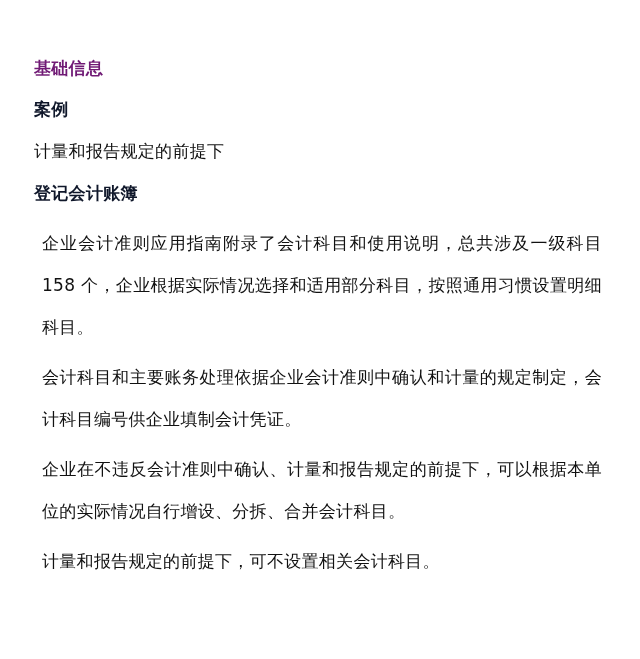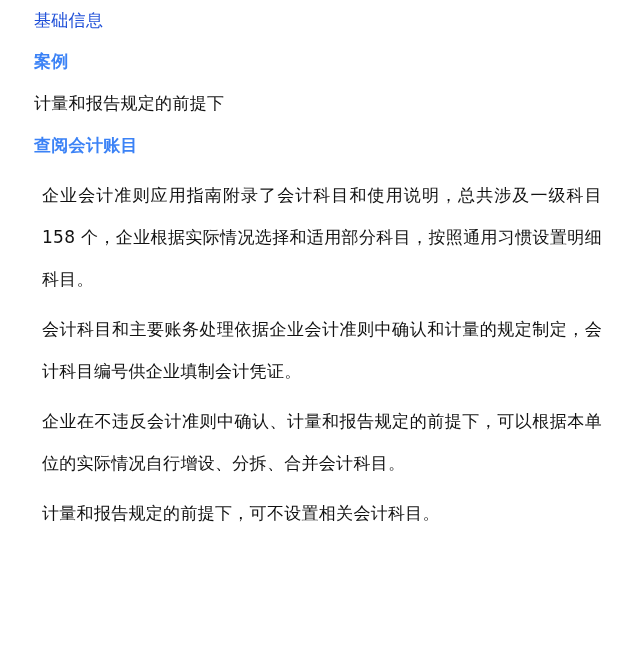--- a/index.html
+++ b/index.html
@@ -20,43 +20,44 @@
       width: 560px;
     }
     .line {
       font-size: 17px;
       line-height: 42px;
       height: 42px;
       white-space: nowrap;
       letter-spacing: 0.3px;
     }
     .title {
-      font-weight: normal;
-      color: #1d4ed8;
+      font-weight: bold;
+      color: #701a75;
       line-height: 40px;
       height: 40px;
+      margin-top: 48px;
     }
     .red {
-      color: #3b82f6;
+      color: #0f172a;
       font-weight: bold;
     }
     .para {
       font-size: 17px;
       line-height: 42px;
       width: 560px;
       margin: 8px;
       text-align: justify;
       letter-spacing: 0.3px;
     }
   </style>
 </head>
 <body>
 
 <div class="doc">
   <div class="line title">基础信息</div>
   <div class="line red">案例</div>
   <div class="line">计量和报告规定的前提下</div>
-  <div class="line red">查阅会计账目</div>
+  <div class="line red">登记会计账簿</div>
   <p class="para">企业会计准则应用指南附录了会计科目和使用说明，总共涉及一级科目 158 个，企业根据实际情况选择和适用部分科目，按照通用习惯设置明细科目。</p>
   <p class="para">会计科目和主要账务处理依据企业会计准则中确认和计量的规定制定，会计科目编号供企业填制会计凭证。</p>
   <p class="para">企业在不违反会计准则中确认、计量和报告规定的前提下，可以根据本单位的实际情况自行增设、分拆、合并会计科目。</p>
   <p class="para">计量和报告规定的前提下，可不设置相关会计科目。</p>
 </div>
 
 </body></html>

